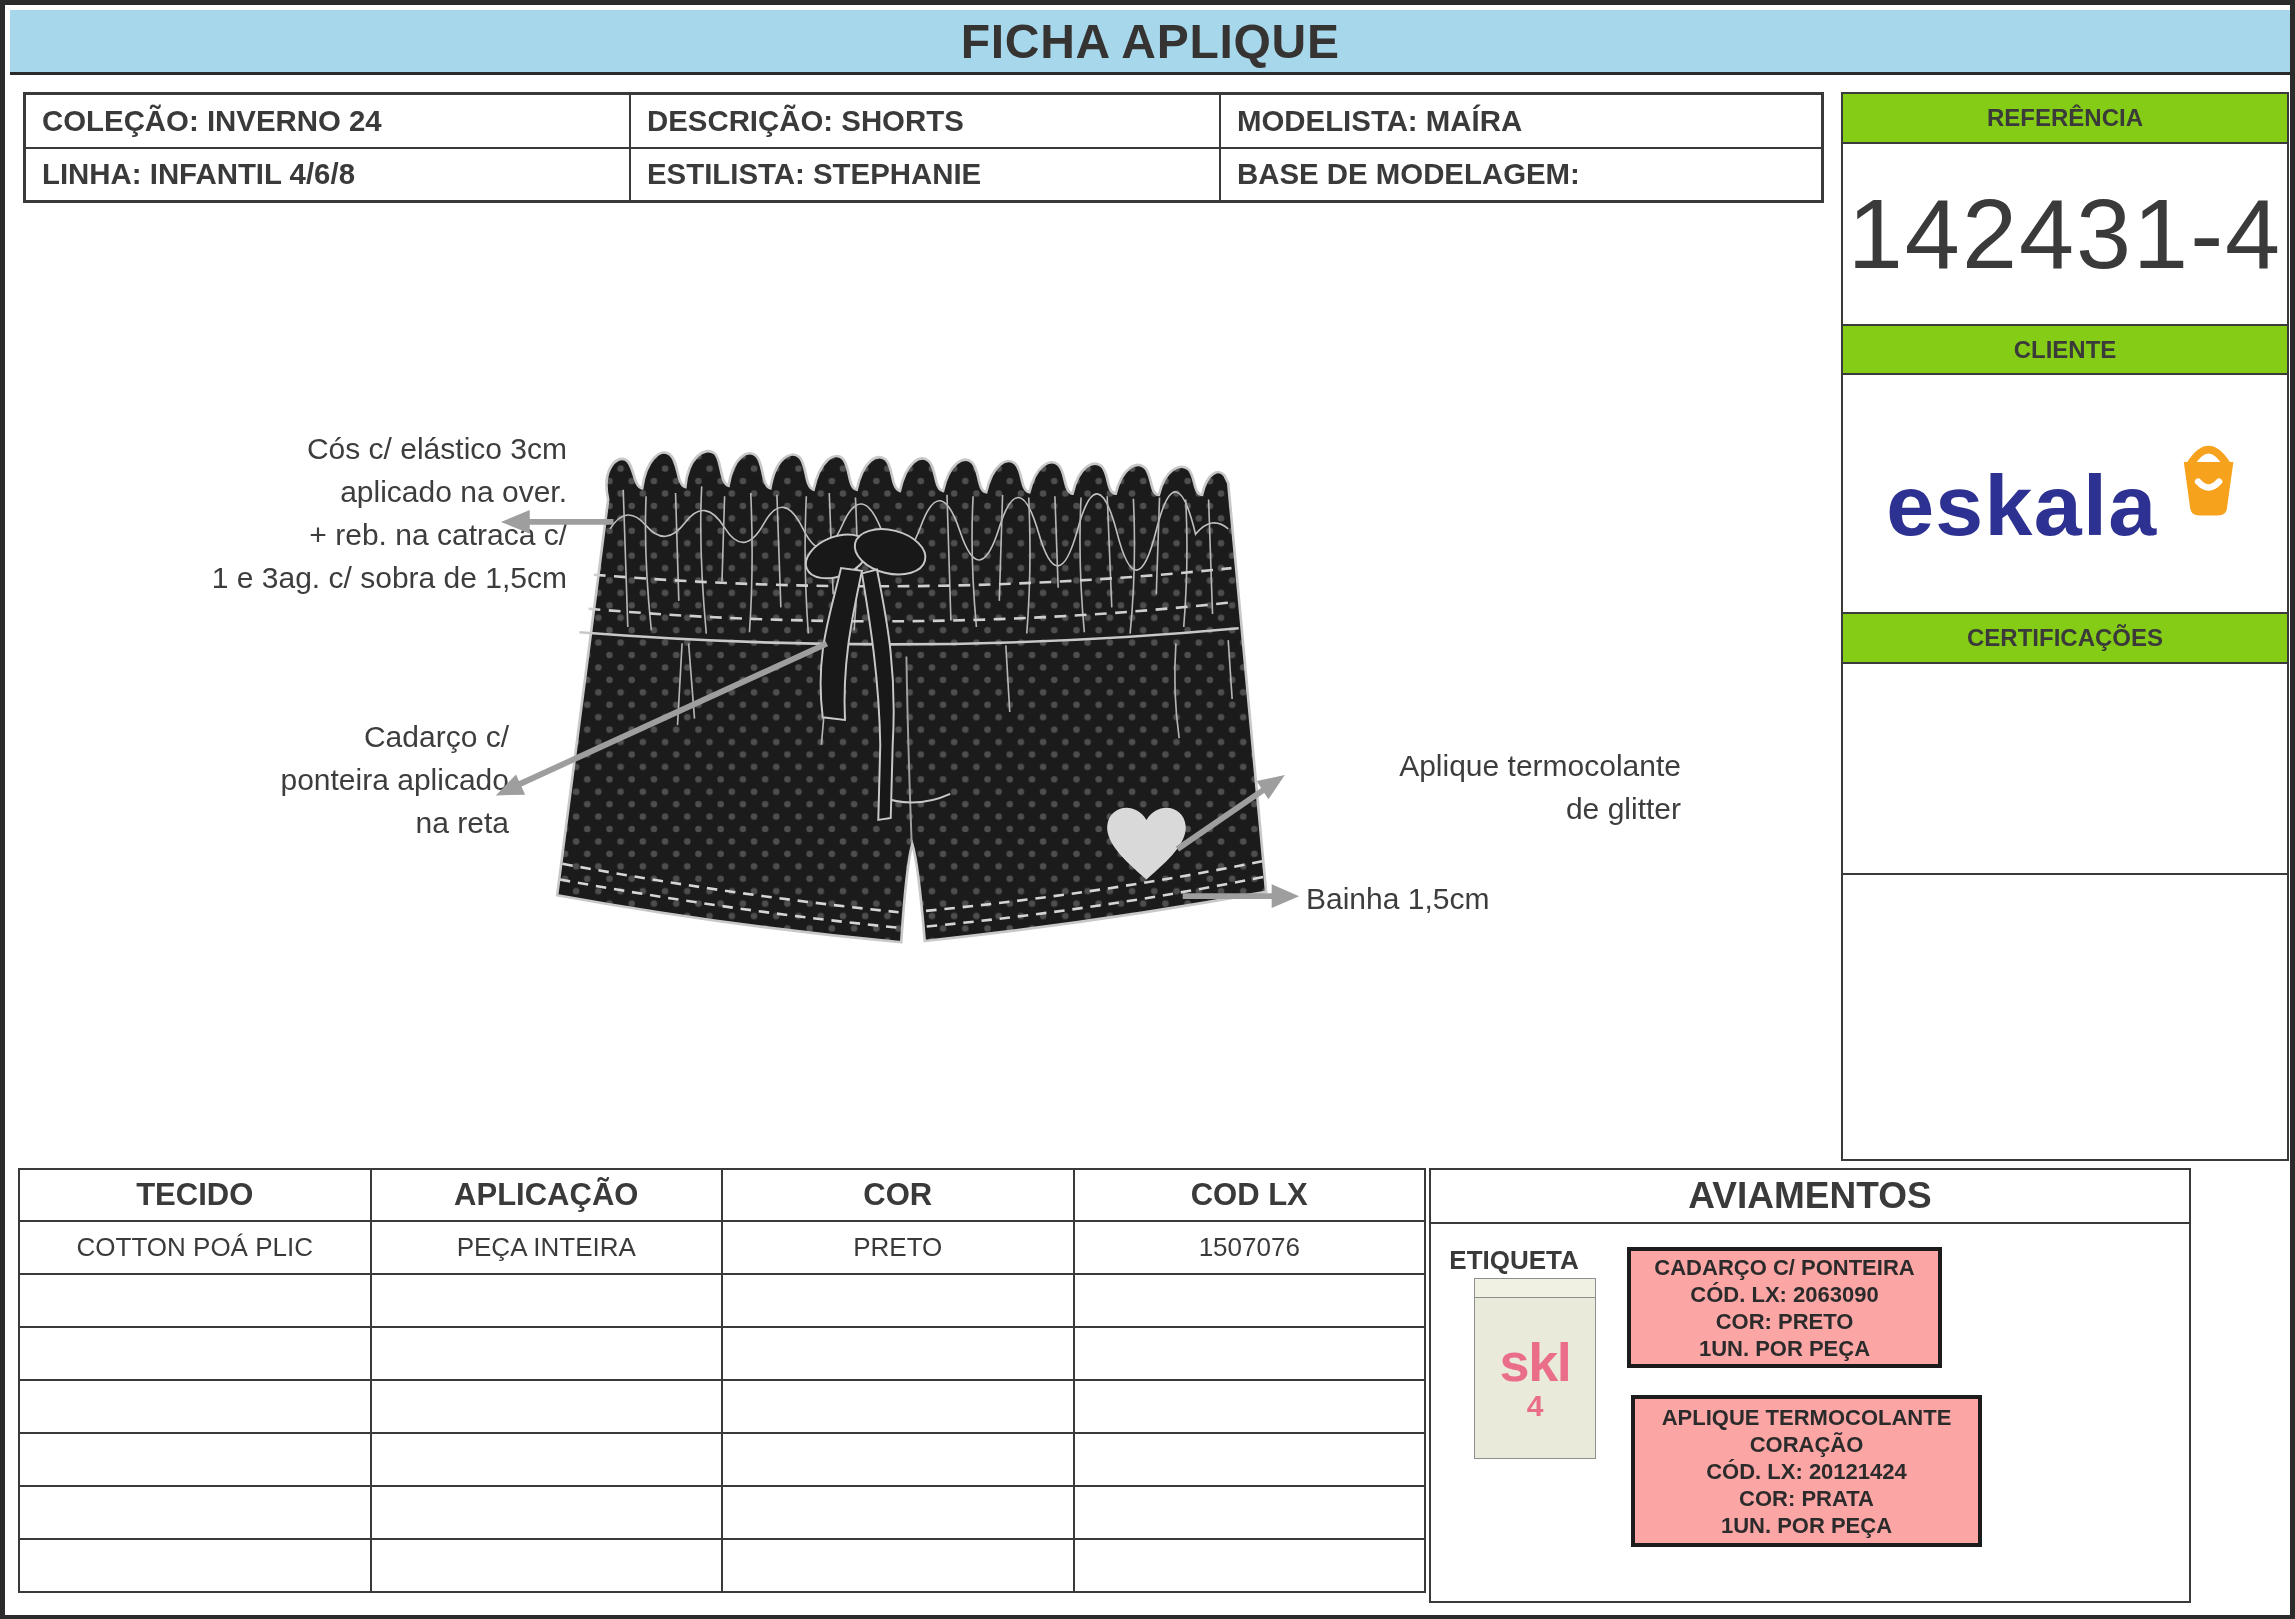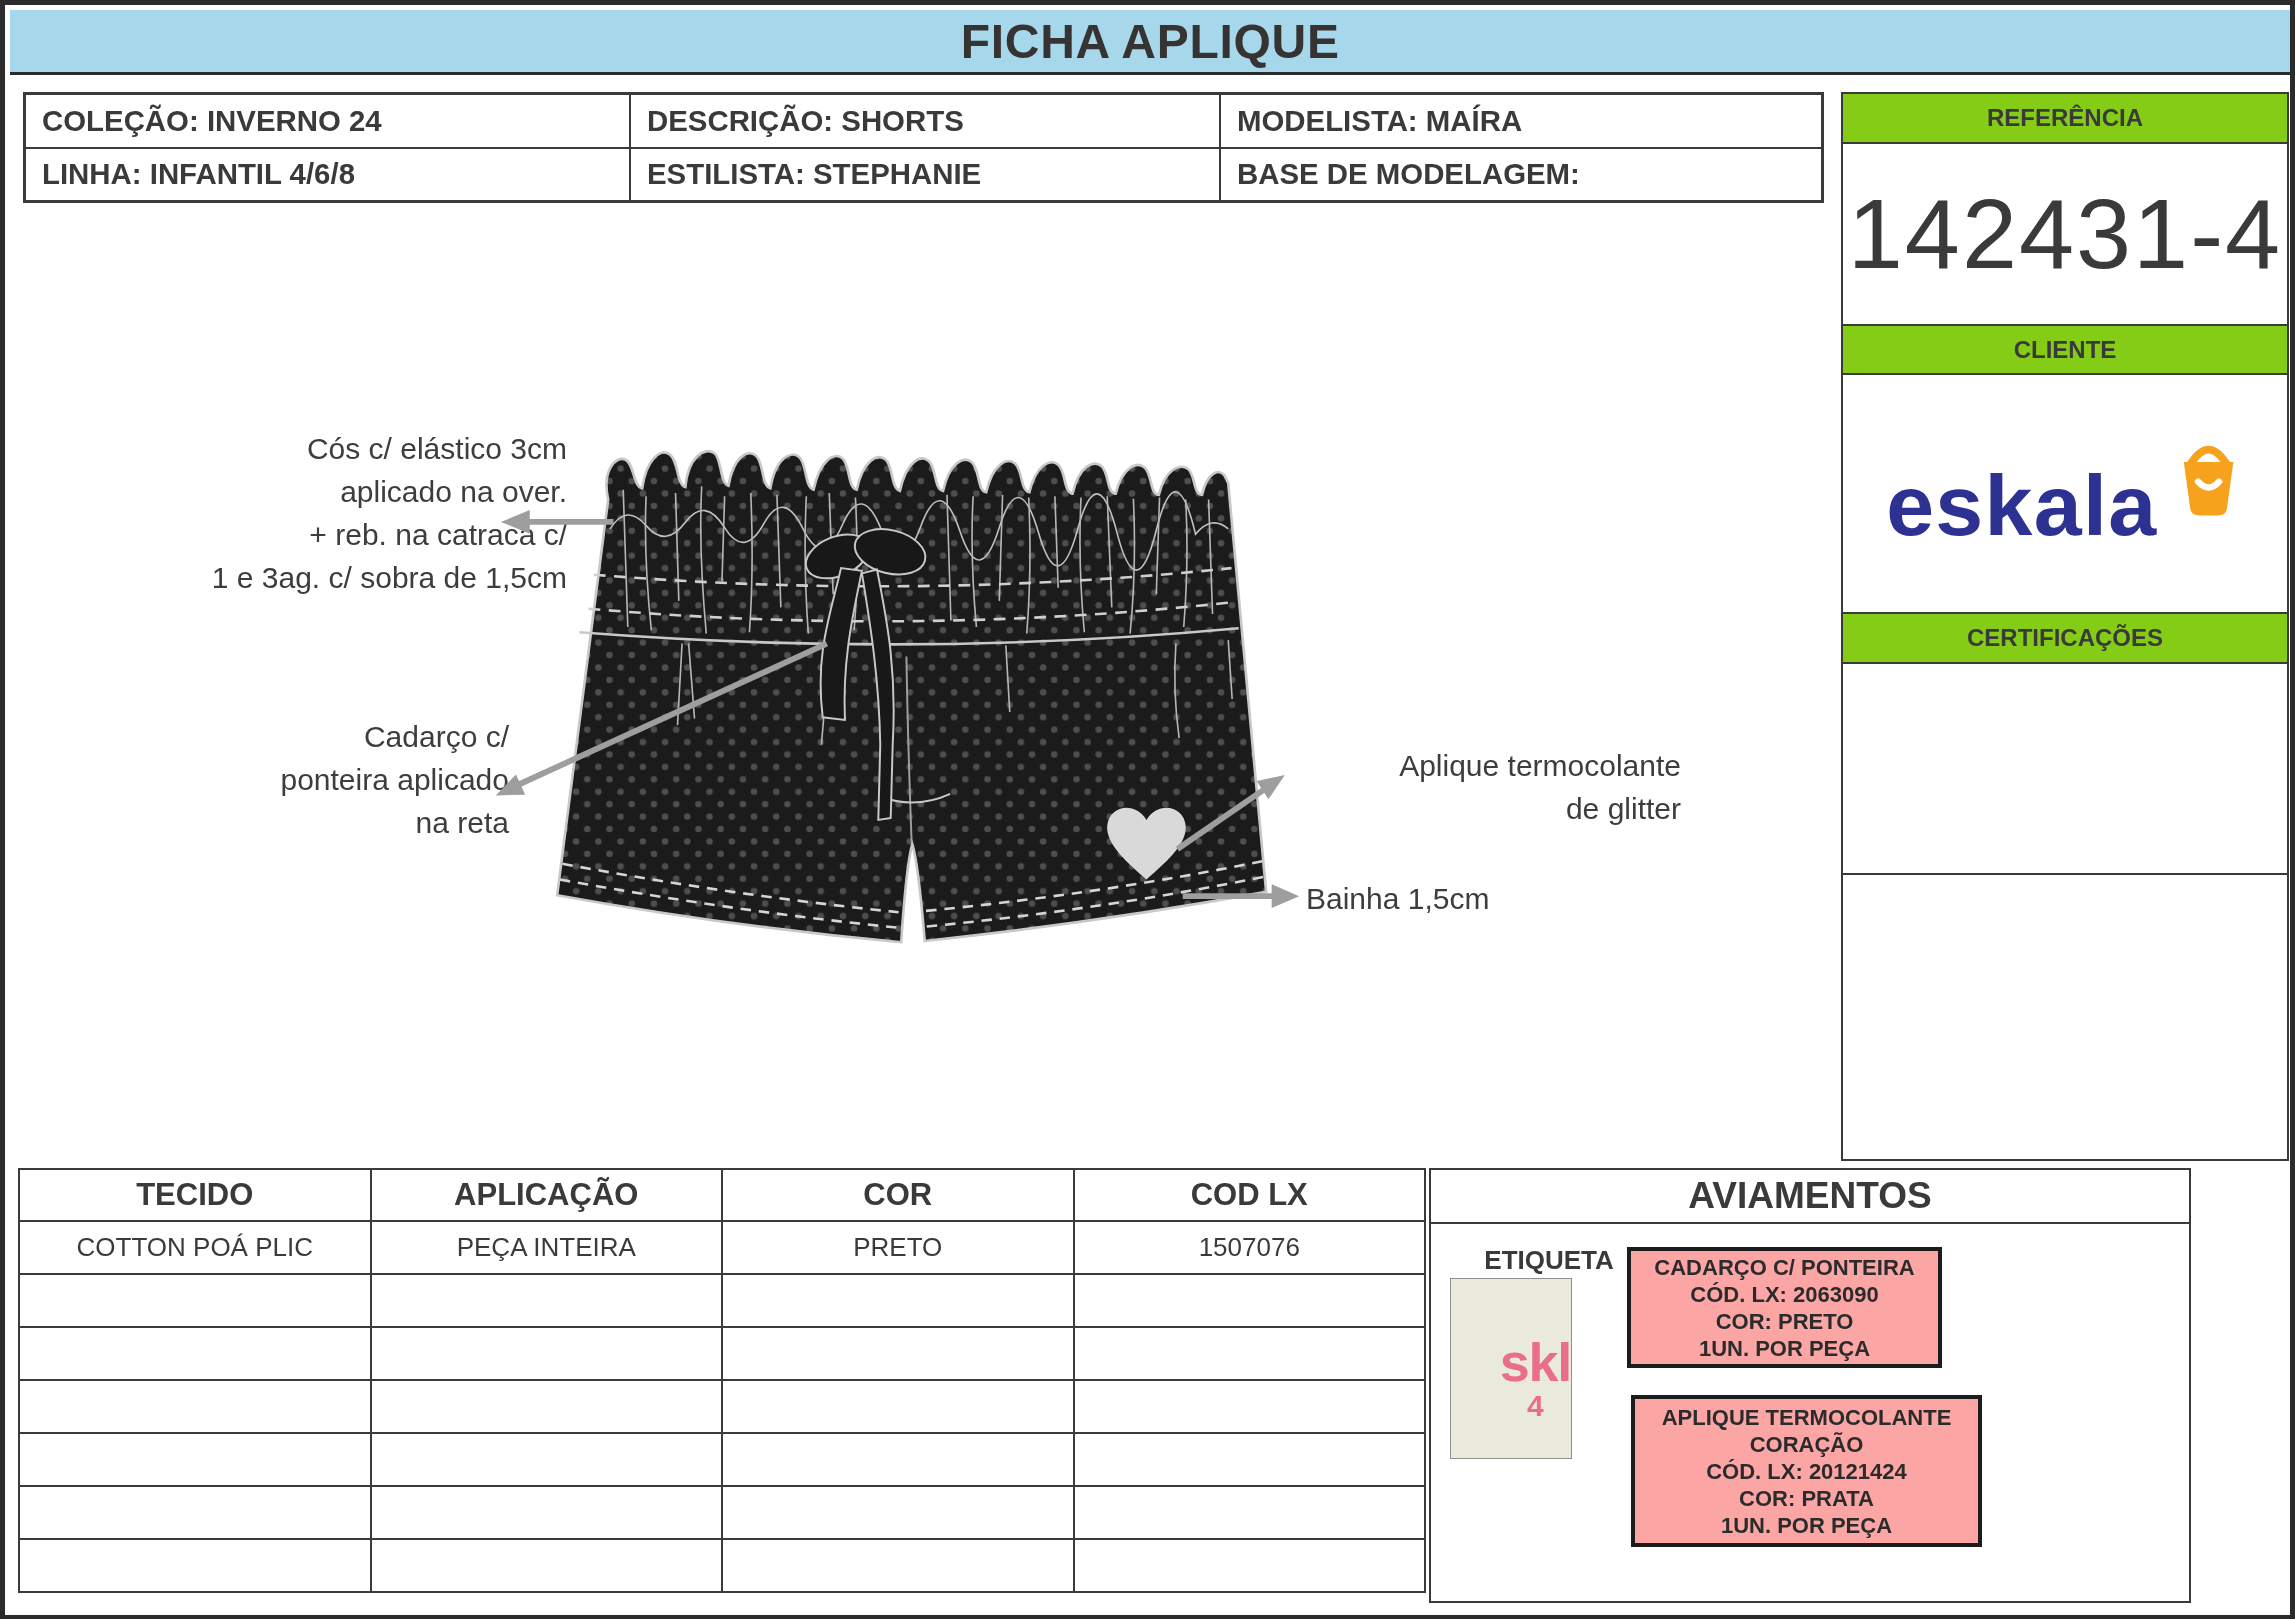--- a/index.html
+++ b/index.html
@@ -33,23 +33,23 @@
   #materials{left:13px;top:1163px;width:1408px;}
   #materials table{border-collapse:collapse;table-layout:fixed;width:100%;}
   #materials th,#materials td{border:2.6px solid #3a3a3a;text-align:center;padding:0;margin-top:47px;}
   #materials th{height:50px;font-size:31px;font-weight:700;}
   #materials td{height:51px;font-size:26px;font-weight:400;}
   
   #aviamentos{left:1424px;top:1163px;width:762px;height:435px;border:2.6px solid #3a3a3a;}
   #av-header{height:52px;border-bottom:2.6px solid #3a3a3a;display:flex;align-items:center;
     justify-content:center;font-size:37px;font-weight:700;}
   #av-body{position:relative;width:100%;height:378px;}
-  #etiqueta-label{position:absolute;left:18.3px;top:21px;font-size:26px;font-weight:700;margin-left:35px;}
-  #hangtag{position:absolute;left:19px;top:54px;width:122px;height:181px;background:#EAEADB;
-    border:1.3px solid #8f8f8f;display:flex;flex-direction:column;box-sizing:border-box;align-items:flex-end;}
+  #etiqueta-label{position:absolute;left:18.3px;top:21px;font-size:26px;font-weight:700;}
+  #hangtag{position:absolute;left:43px;top:54px;width:122px;height:181px;background:#EAEADB;
+    border:1.3px solid #8f8f8f;display:flex;flex-direction:column;box-sizing:border-box;}
   #hangtag .fold{height:18.3px;border-bottom:1.3px solid #8f8f8f;background:#F0F0E3;}
   #hangtag .tagbody{flex:1;display:flex;flex-direction:column;align-items:center;justify-content:center;gap:1.3px;}
   #skl-text{font-size:54px;font-weight:700;color:#EA6D89;letter-spacing:-1.3px;line-height:54px;}
   #tag-size{font-size:30px;font-weight:700;color:#EA6D89;line-height:31px;}
   .notion{position:absolute;background:#fca5a5;border:4.6px solid #1c1c1c;
     display:flex;flex-direction:column;align-items:center;justify-content:center;box-sizing:border-box;}
   .notion div{font-size:22px;font-weight:700;line-height:27px;color:#2b2b2b;text-align:center;white-space:nowrap;}
   #notion-1{left:196px;top:23px;width:315px;height:121px;}
   #notion-2{left:200px;top:171px;width:351px;height:152px;}
   svg{display:block;}

